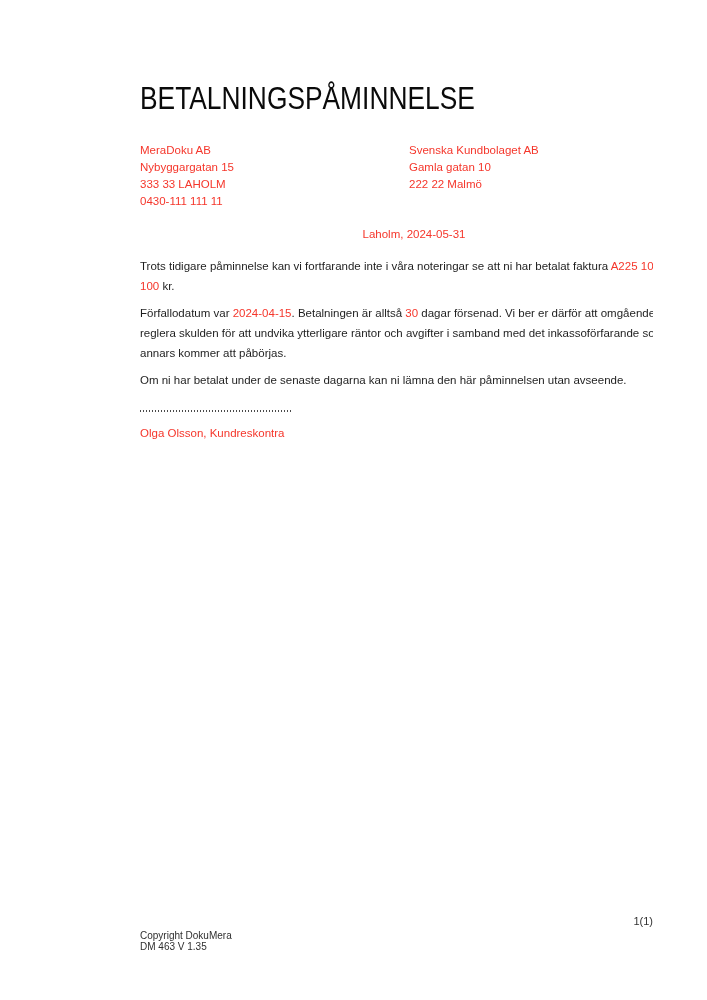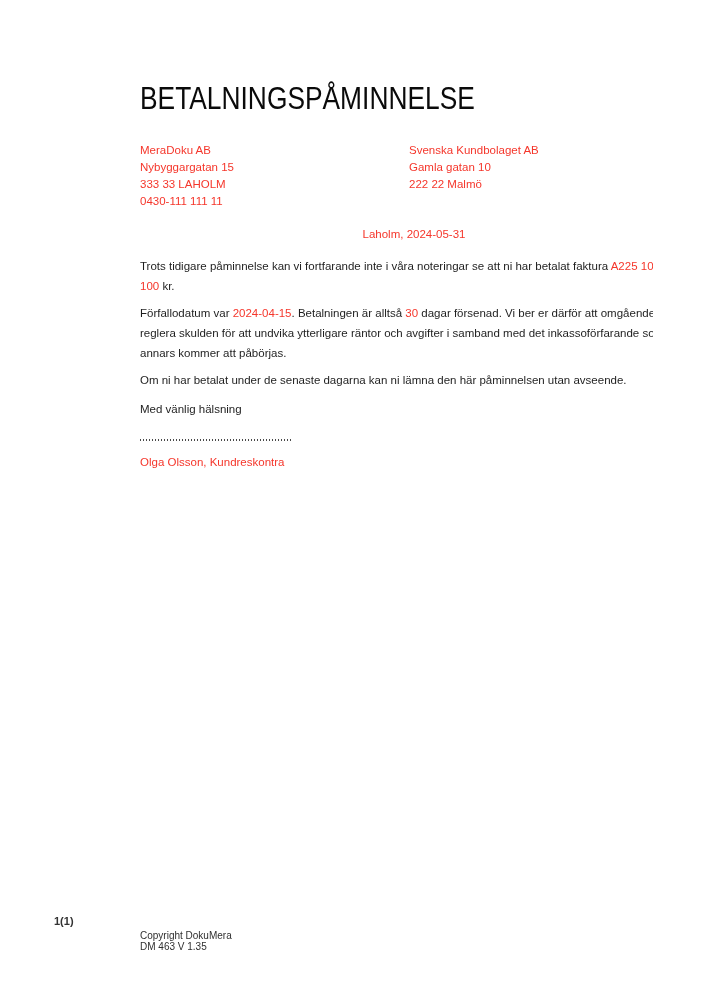--- a/index.html
+++ b/index.html
@@ -59,24 +59,23 @@
     width: 152px;
     height: 2px;
     background-image: repeating-linear-gradient(90deg, #4a4a4a 0 1.2px, transparent 1.2px 3px);
   }
   .sig-name { margin-top: 13px; }
   .page-number {
     position: absolute;
     top: 915px;
     left: 0;
     width: 100%;
-    text-align: left;
+    text-align: right;
     font-size: 11px;
     color: #333333;
-    font-weight: bold;
   }
   .copyright {
     position: absolute;
     top: 931px;
     left: 86px;
     font-size: 10px;
     line-height: 10.5px;
     color: #2f2f2f;
   }
 </style>
@@ -103,21 +102,20 @@
     </div>
 
     <div class="dateline red">Laholm, 2024-05-31</div>
 
     <div class="letter-body" id="letter-body">
         <p><span class="">Trots tidigare påminnelse kan vi fortfarande inte i våra noteringar se att ni har betalat faktura </span><span class="red">A225 100</span><span class=""> på </span><span class="red">7 100</span><span class=""> kr.</span></p>
         <p><span class="">Förfallodatum var </span><span class="red">2024-04-15</span><span class="">. Betalningen är alltså </span><span class="red">30</span><span class=""> dagar försenad. Vi ber er därför att omgående reglera skulden för att undvika ytterligare räntor och avgifter i samband med det inkassoförfarande som annars kommer att påbörjas.</span></p>
         <p><span class="">Om ni har betalat under de senaste dagarna kan ni lämna den här påminnelsen utan avseende.</span></p>
       </div>
 
-    <div class="closing">Med vänlig hälsning</div>
 
     <div class="dotline"></div>
     <div class="sig-name red">Olga Olsson, Kundreskontra</div>
 
   </div>
 
   <div class="page-number">1(1)</div>
 
   <div class="copyright">
     <div>Copyright DokuMera</div>

